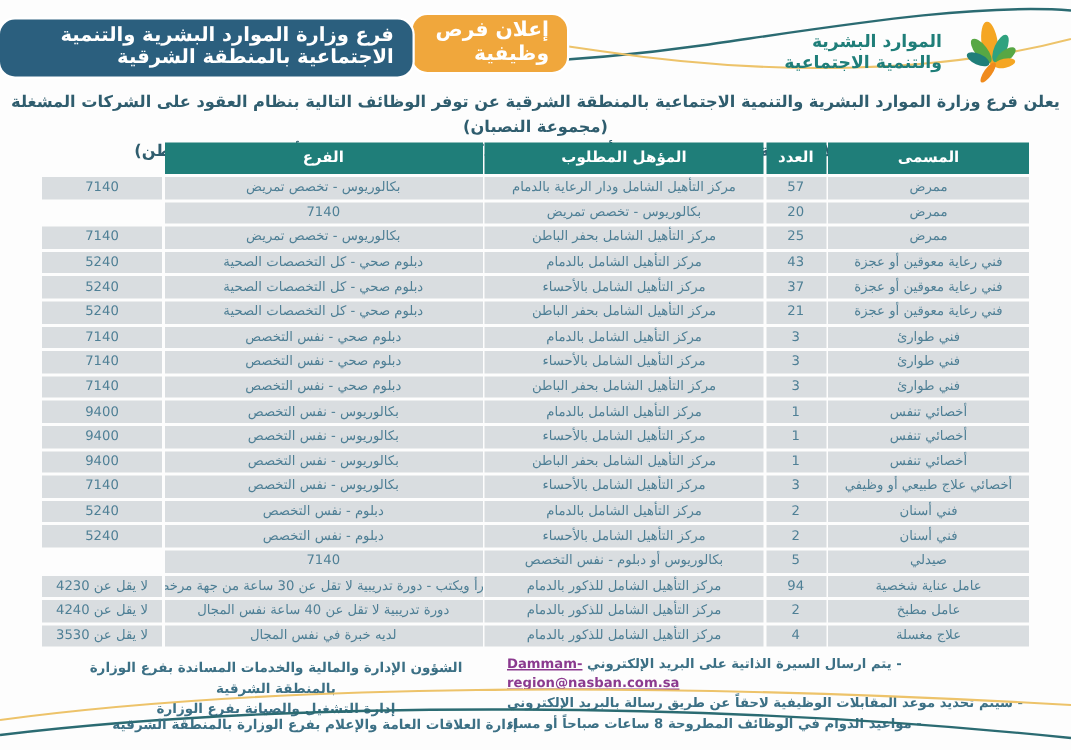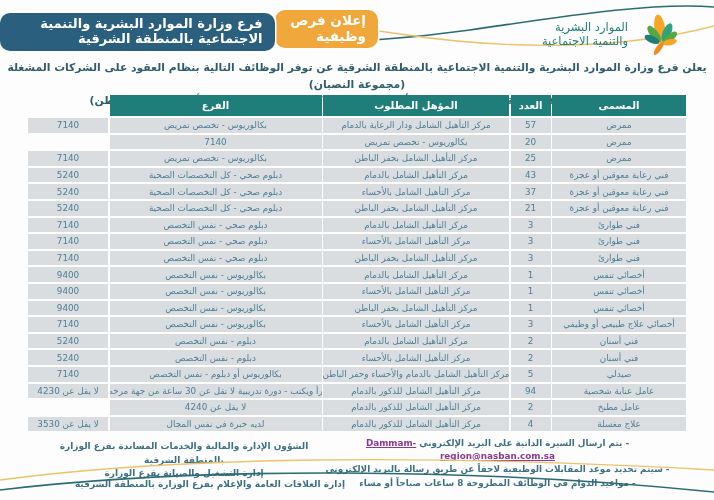--- a/index.html
+++ b/index.html
@@ -6,21 +6,21 @@
   body{
     width:714px;height:500px;background:#fdfdfd;
     font-family:"DejaVu Sans","Liberation Sans",sans-serif;
     position:relative;overflow:hidden;direction:rtl;
   }
   .abs{position:absolute;}
   
   svg.curves{position:absolute;left:0;pointer-events:none;}
   
   .logo-wrap{top:8px;right:26px;display:flex;align-items:center;gap:6px;}
-  .logo-text{text-align:right;color:#1f7e79;font-weight:normal;font-size:11.5px;line-height:1.25;}
+  .logo-text{text-align:right;color:#1f7e79;font-weight:bold;font-size:11.5px;line-height:1.25;}
   
   .badges{top:10px;right:336px;display:flex;flex-direction:row;align-items:flex-start;z-index:3;}
   .badge-orange{
     background:#f0a73c;color:#ffffff;font-weight:bold;font-size:13.5px;
     padding:2px 12px 4px;border-radius:10px;box-shadow:0 0 0 1.5px #ffffff;
   }
   .badge-navy{
     background:#2b5f7e;color:#ffffff;font-weight:bold;font-size:13px;
     padding:3px 12px 5px;border-radius:10px;margin-top:3px;box-shadow:0 0 0 1.5px #ffffff;
   }
@@ -34,21 +34,21 @@
     background:#1f7e79;color:#ffffff;font-weight:bold;font-size:10px;
     height:21px;display:flex;align-items:center;justify-content:center;
   }
   .trow{margin-top:2px;}
   .cell{
     background:#d9dde0;color:#4e7f95;font-size:8.8px;
     height:14.6px;display:flex;align-items:center;justify-content:center;
     white-space:nowrap;overflow:hidden;
   }
   
-  .notes-right{top:437px;right:34px;width:365px;text-align:center;color:#3c7085;
+  .notes-right{top:437px;right:11px;width:365px;text-align:left;color:#3c7085;
     font-size:8.8px;line-height:1.5;font-weight:bold;}
   .notes-right a{color:#8b3a8f;text-decoration:underline;font-weight:bold;}
   .notes-left{top:440px;right:384px;left:38px;text-align:center;color:#3c7085;
     font-size:9px;line-height:1.5;font-weight:bold;}
   .footer-line{top:479px;left:55px;width:290px;text-align:right;color:#3c7085;
     font-size:9px;font-weight:bold;z-index:3;}
 </style>
 </head>
 <body>
 
@@ -193,35 +193,35 @@
       <div class="trow">
         <div class="cell">فني أسنان</div>
         <div class="cell">2</div>
         <div class="cell">مركز التأهيل الشامل بالأحساء</div>
         <div class="cell">دبلوم - نفس التخصص</div>
         <div class="cell">5240</div>
       </div>
       <div class="trow">
         <div class="cell">صيدلي</div>
         <div class="cell">5</div>
-        <div class="cell">مركز التأهيل الشامل بالدمام والأحساء وحفر الباطن</div>
         <div class="cell">بكالوريوس أو دبلوم - نفس التخصص</div>
         <div class="cell">7140</div>
       </div>
       <div class="trow">
         <div class="cell">عامل عناية شخصية</div>
         <div class="cell">94</div>
         <div class="cell">مركز التأهيل الشامل للذكور بالدمام</div>
         <div class="cell">يقرأ ويكتب - دورة تدريبية لا تقل عن 30 ساعة من جهة مرخصة</div>
         <div class="cell">لا يقل عن 4230</div>
       </div>
       <div class="trow">
         <div class="cell">عامل مطبخ</div>
         <div class="cell">2</div>
         <div class="cell">مركز التأهيل الشامل للذكور بالدمام</div>
+        <div class="cell">دورة تدريبية لا تقل عن 40 ساعة نفس المجال</div>
         <div class="cell">لا يقل عن 4240</div>
       </div>
       <div class="trow">
         <div class="cell">علاج مغسلة</div>
         <div class="cell">4</div>
         <div class="cell">مركز التأهيل الشامل للذكور بالدمام</div>
         <div class="cell">لديه خبرة في نفس المجال</div>
         <div class="cell">لا يقل عن 3530</div>
       </div>
     </div>

